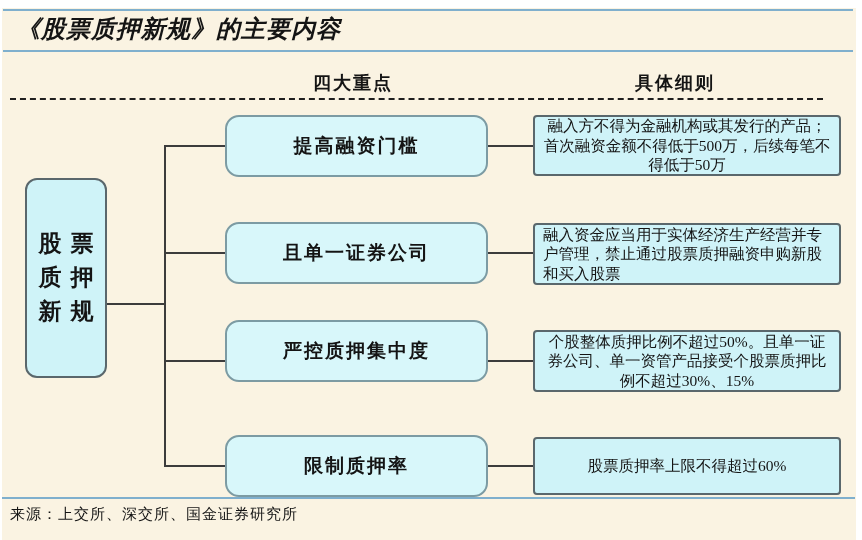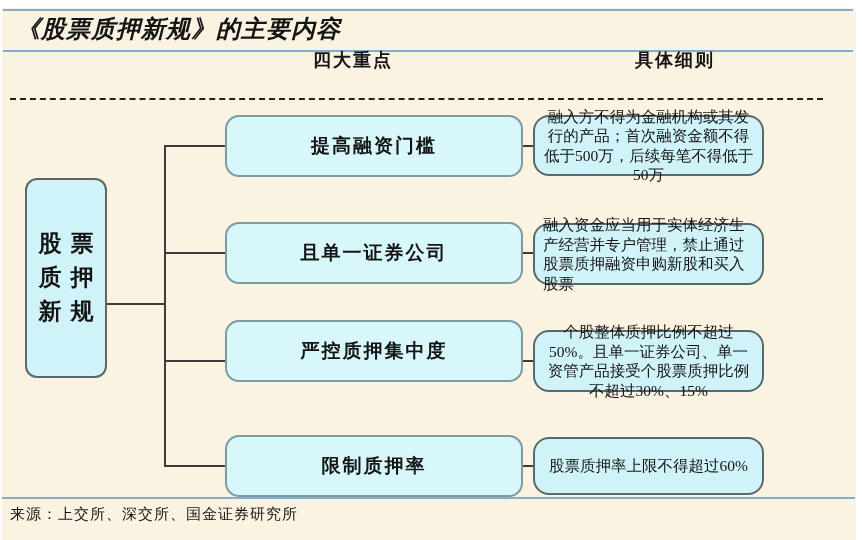--- a/index.html
+++ b/index.html
@@ -15,49 +15,49 @@
   .hline{position:absolute;height:2px;background:var(--accent-line,#7fafcd);}
   .line-top{left:3px;top:9px;width:850px;}
   .line-under-title{left:3px;top:50px;width:850px;}
   .line-bottom{left:2px;top:497px;width:853px;}
   .fig-title{
     position:absolute;left:16px;top:13px;
     font-size:24px;font-weight:bold;font-style:italic;letter-spacing:1px;
     white-space:nowrap;
   }
   .col-header{
-    position:absolute;top:48px;width:160px;text-align:center;
+    position:absolute;top:71px;width:160px;text-align:center;
     font-size:18px;font-weight:bold;letter-spacing:2px;
   }
   .col-header.kp{left:273px;}
   .col-header.dt{left:595px;}
   .dashed{
     position:absolute;left:10px;top:98px;width:813px;height:0;
     border-top:2px dashed var(--divider,#1f1f1f);
   }
   .node{
     position:absolute;box-sizing:border-box;
     background:var(--node-fill,#cff3f8);
     border:2px solid var(--node-border,#5a676c);
     display:flex;align-items:center;justify-content:center;
   }
   .root-box{
     left:25px;top:178px;width:82px;height:200px;border-radius:12px;
     flex-direction:column;font-size:23px;font-weight:bold;
   }
   .root-line{display:block;text-align:center;letter-spacing:9px;margin-right:-9px;line-height:34px;}
   .point-box{
-    left:225px;width:298px;height:62px;border-radius:14px;
+    left:225px;width:263px;height:62px;border-radius:14px;
     background:var(--node-fill-mid,#d8f7fa);
     border-color:var(--node-border-mid,#7c9ba3);
     font-size:19px;font-weight:bold;letter-spacing:2px;
   }
   .p1{top:115px;} .p2{top:222px;} .p3{top:320px;} .p4{top:435px;}
   .detail-box{
-    left:533px;width:231px;border-radius:16px;
+    left:533px;width:308px;border-radius:4px;
     font-size:15.5px;line-height:19.5px;padding:16px 8px;
   }
   .d1{top:115px;height:61px;} .d2{top:223px;height:62px;}
   .d3{top:330px;height:62px;} .d4{top:437px;height:58px;}
   .detail-box .txt{width:100%;}
   .align-center .txt{text-align:center;}
   .align-left .txt{text-align:left;}
   .conn{position:absolute;background:var(--connector,#3c3c3c);}
   .conn.h{height:2px;} .conn.v{width:2px;}
   .stub{left:107px;top:303px;width:58px;}

